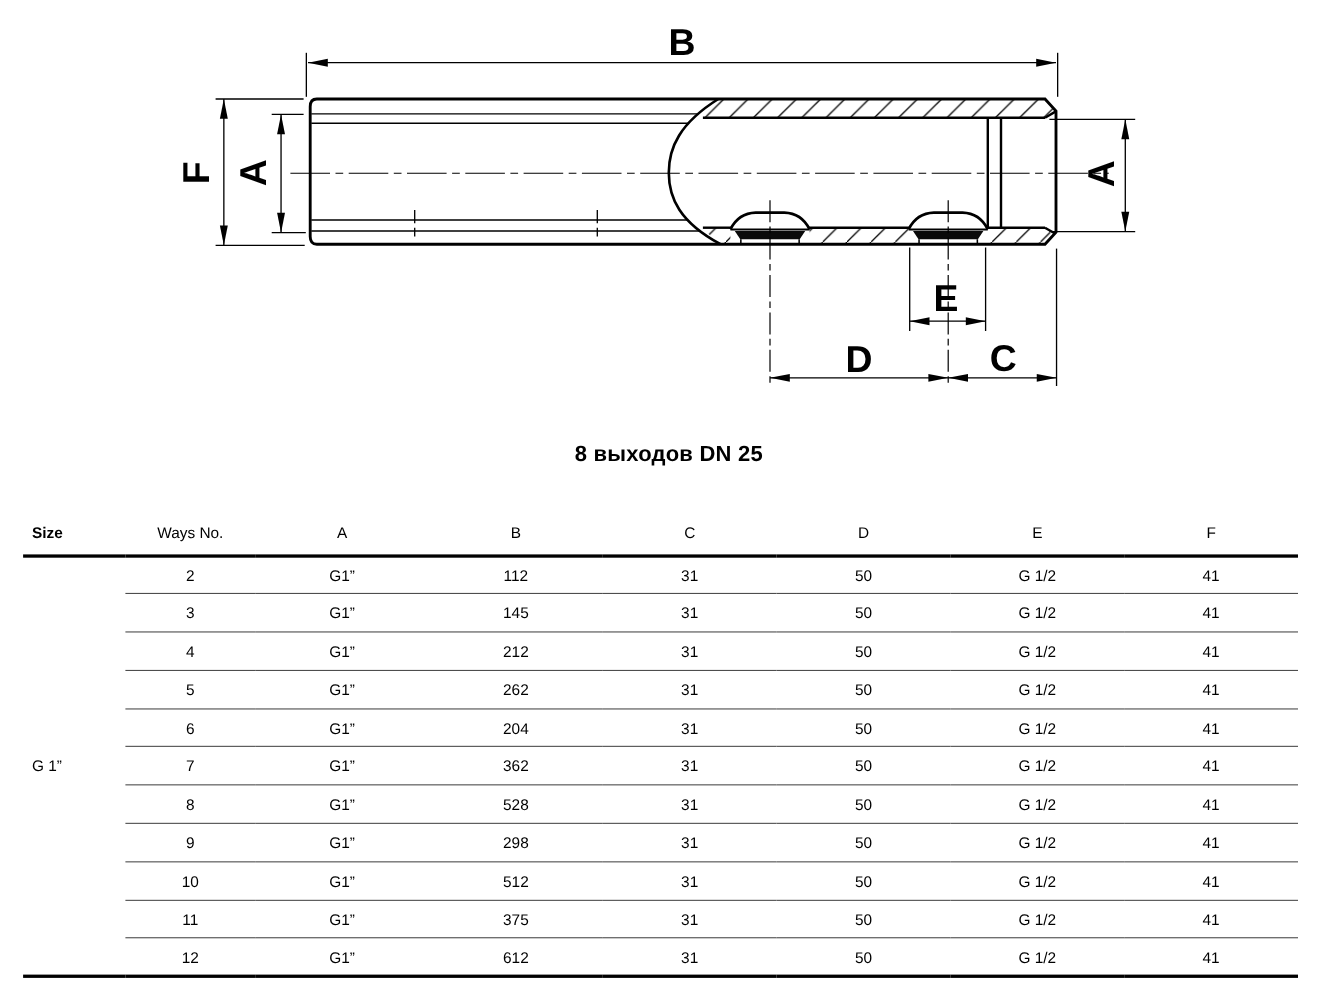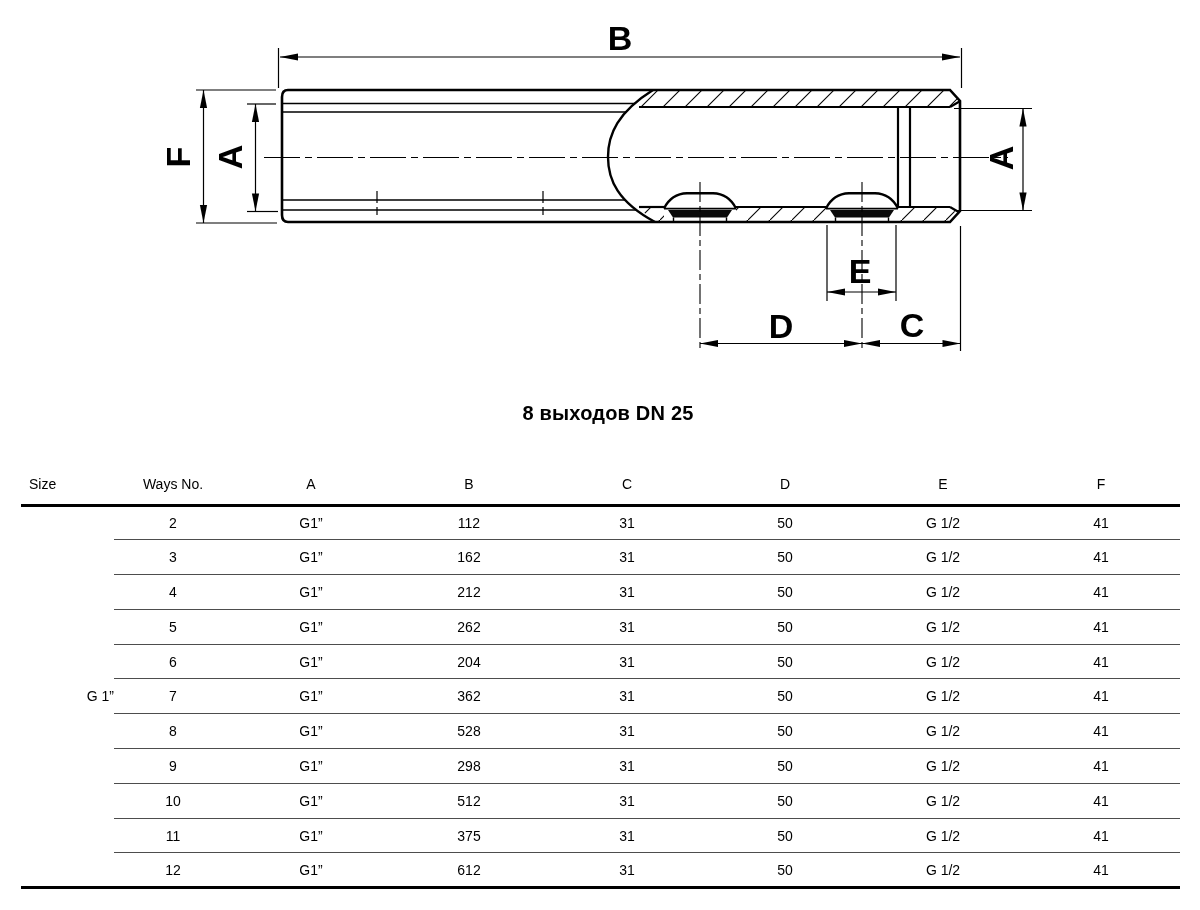--- a/index.html
+++ b/index.html
@@ -5,23 +5,23 @@
   * { margin:0; padding:0; box-sizing:border-box; }
   html,body { width:1200px; height:910px; background:#fff; font-family:"Liberation Sans", sans-serif; color:#000; overflow:hidden; }
   #stage { position:relative; width:1200px; height:910px; background:#fff; }
   #drawing { position:absolute; left:0; top:0; }
   .dim-label { font-family:"Liberation Sans", sans-serif; font-weight:bold; font-size:34px; fill:#000; }
   #title { position:absolute; left:8px; top:402px; width:1200px; text-align:center;
            font-size:20px; font-weight:bold; letter-spacing:0.2px; }
   #spec-table-wrap { position:absolute; left:21px; top:464px; width:1159px; }
   table { width:100%; border-collapse:collapse; table-layout:fixed; border-bottom:3px solid #000; }
   thead th { font-weight:normal; font-size:14px; height:41px; vertical-align:middle; border-bottom:3px solid #000; padding:0; }
-  thead th.col-size { text-align:left; padding-left:8px; }
+  thead th.col-size { text-align:left; padding-left:8px;font-weight:bold; }
   tbody td { font-size:14px; text-align:center; height:34.8px; vertical-align:middle; border-bottom:1px solid #4d4d4d; padding:0; }
-  tbody td.size-cell { text-align:right; padding-left:8px; border-bottom:none; vertical-align:middle; }
+  tbody td.size-cell { text-align:left; padding-left:8px; border-bottom:none; vertical-align:middle; }
   tbody tr:last-child td { border-bottom:none; }
 </style>
 </head>
 <body>
 
 <div id="stage">
 
   <svg id="drawing" width="1200" height="458" viewBox="0 0 1200 458" xmlns="http://www.w3.org/2000/svg">
     <defs>
       <pattern id="hatch" width="22" height="22" patternUnits="userSpaceOnUse">
@@ -165,21 +165,21 @@
             <td>G1”</td>
             <td>112</td>
             <td>31</td>
             <td>50</td>
             <td>G 1/2</td>
             <td>41</td>
           </tr>
           <tr>
             <td>3</td>
             <td>G1”</td>
-            <td>162</td>
+            <td>145</td>
             <td>31</td>
             <td>50</td>
             <td>G 1/2</td>
             <td>41</td>
           </tr>
           <tr>
             <td>4</td>
             <td>G1”</td>
             <td>212</td>
             <td>31</td>

